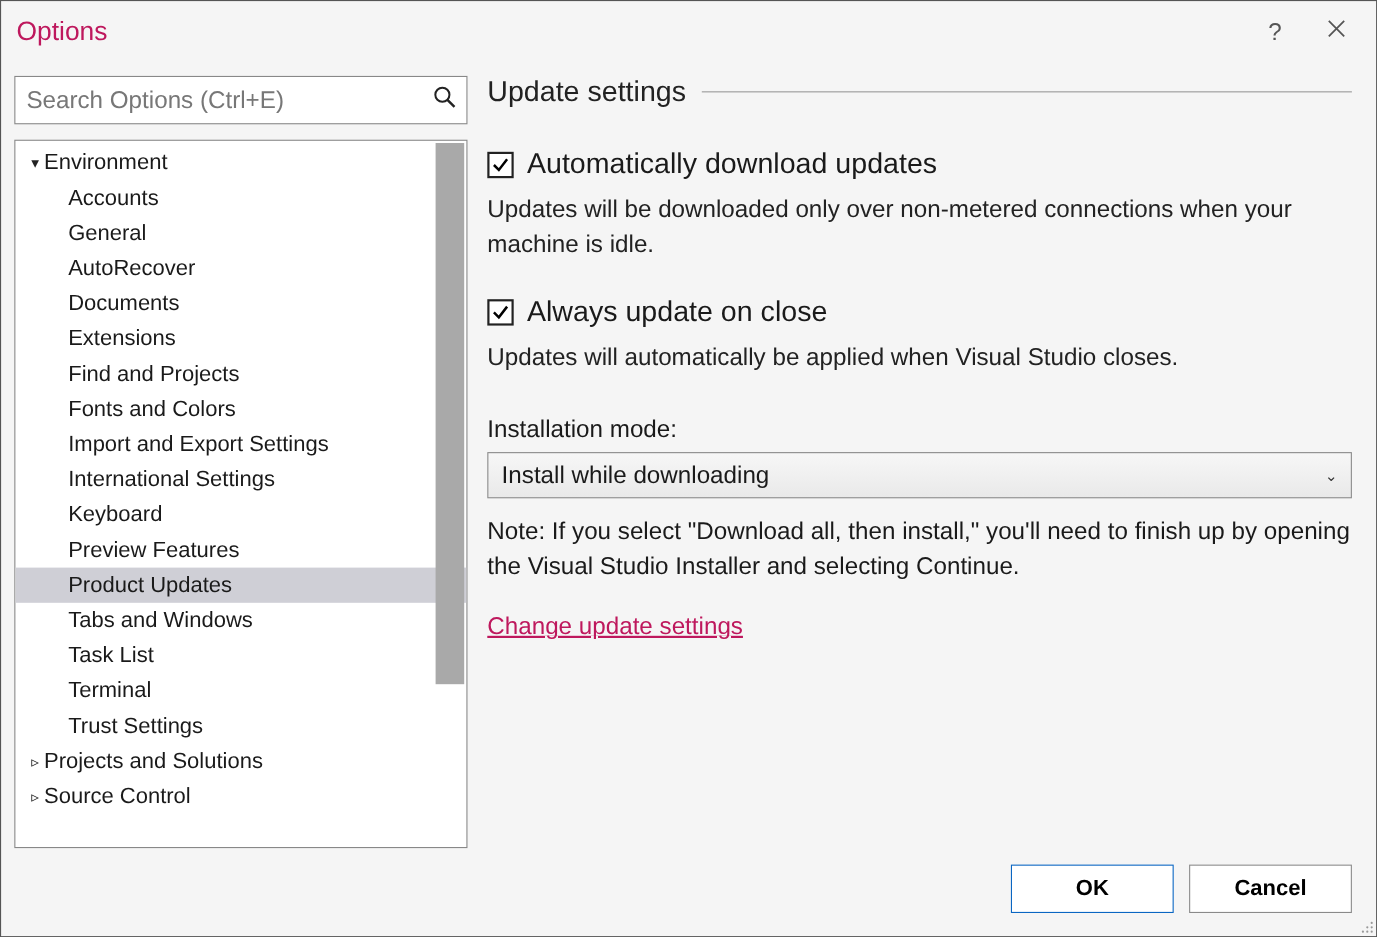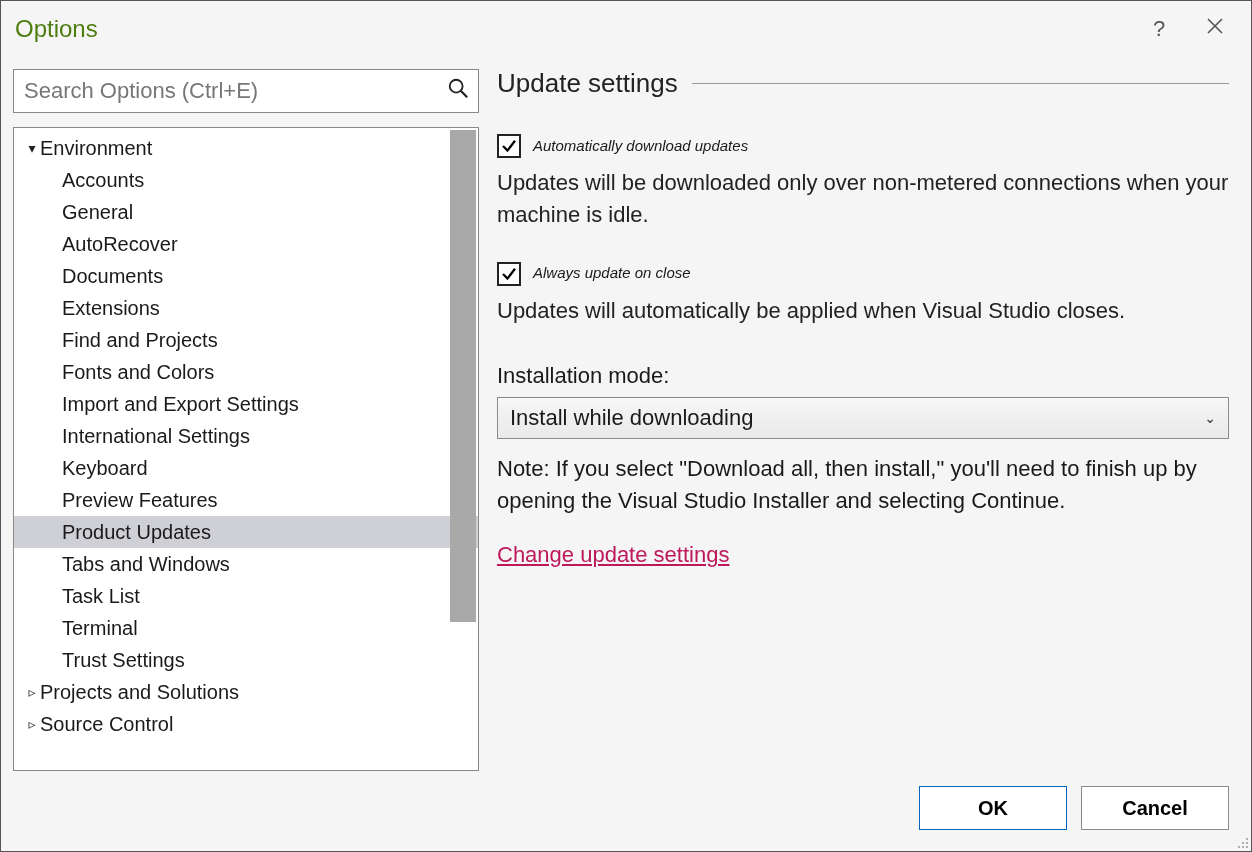--- a/index.html
+++ b/index.html
@@ -18,41 +18,41 @@
     display: flex; flex-direction: column;
     position: relative;
   }
   .titlebar {
     height: 56px;
     display: flex; align-items: center;
     padding: 0 14px;
   }
   .titlebar .title {
     font-size: 24px;
-    color: #4d7c0f;
+    color: #be185d;
     flex: 0 0 auto;
   }
   .titlebar .spacer { flex: 1; }
   .titlebar .tb-btn {
     width: 44px; height: 44px;
     display: flex; align-items: center; justify-content: center;
     font-size: 22px;
     color: #555;
     margin-left: 12px;
     cursor: pointer;
   }
   .body {
     flex: 1;
     display: flex;
     padding: 12px 12px 4px 12px;
     gap: 18px;
   }
   
   .left {
-    width: 466px;
+    width: 412px;
     display: flex; flex-direction: column; border-radius: 23px;
   }
   .search-wrap {
     position: relative;
     height: 44px;
     margin-bottom: 14px;
   }
   .search-input {
     width: 100%; height: 100%;
     border: 1px solid #888;
@@ -112,23 +112,22 @@
   .section-head .txt {
     font-size: 26px;
     color: #222;
   }
   .section-head .rule {
     flex: 1; height: 0;
     border-top: 1px solid #999;
   }
   .cb-row {
     display: flex; align-items: center; gap: 12px;
-    font-size: 15px;
+    font-size: 26px;
     margin-bottom: 10px;
-    font-style: italic;
   }
   .cb {
     width: 24px; height: 24px;
     border: 2px solid #222;
     display: inline-flex; align-items: center; justify-content: center;
     background: #fff;
     cursor: pointer;
     position: relative; top: 1px;
   }
   .cb svg { width: 18px; height: 18px; }

